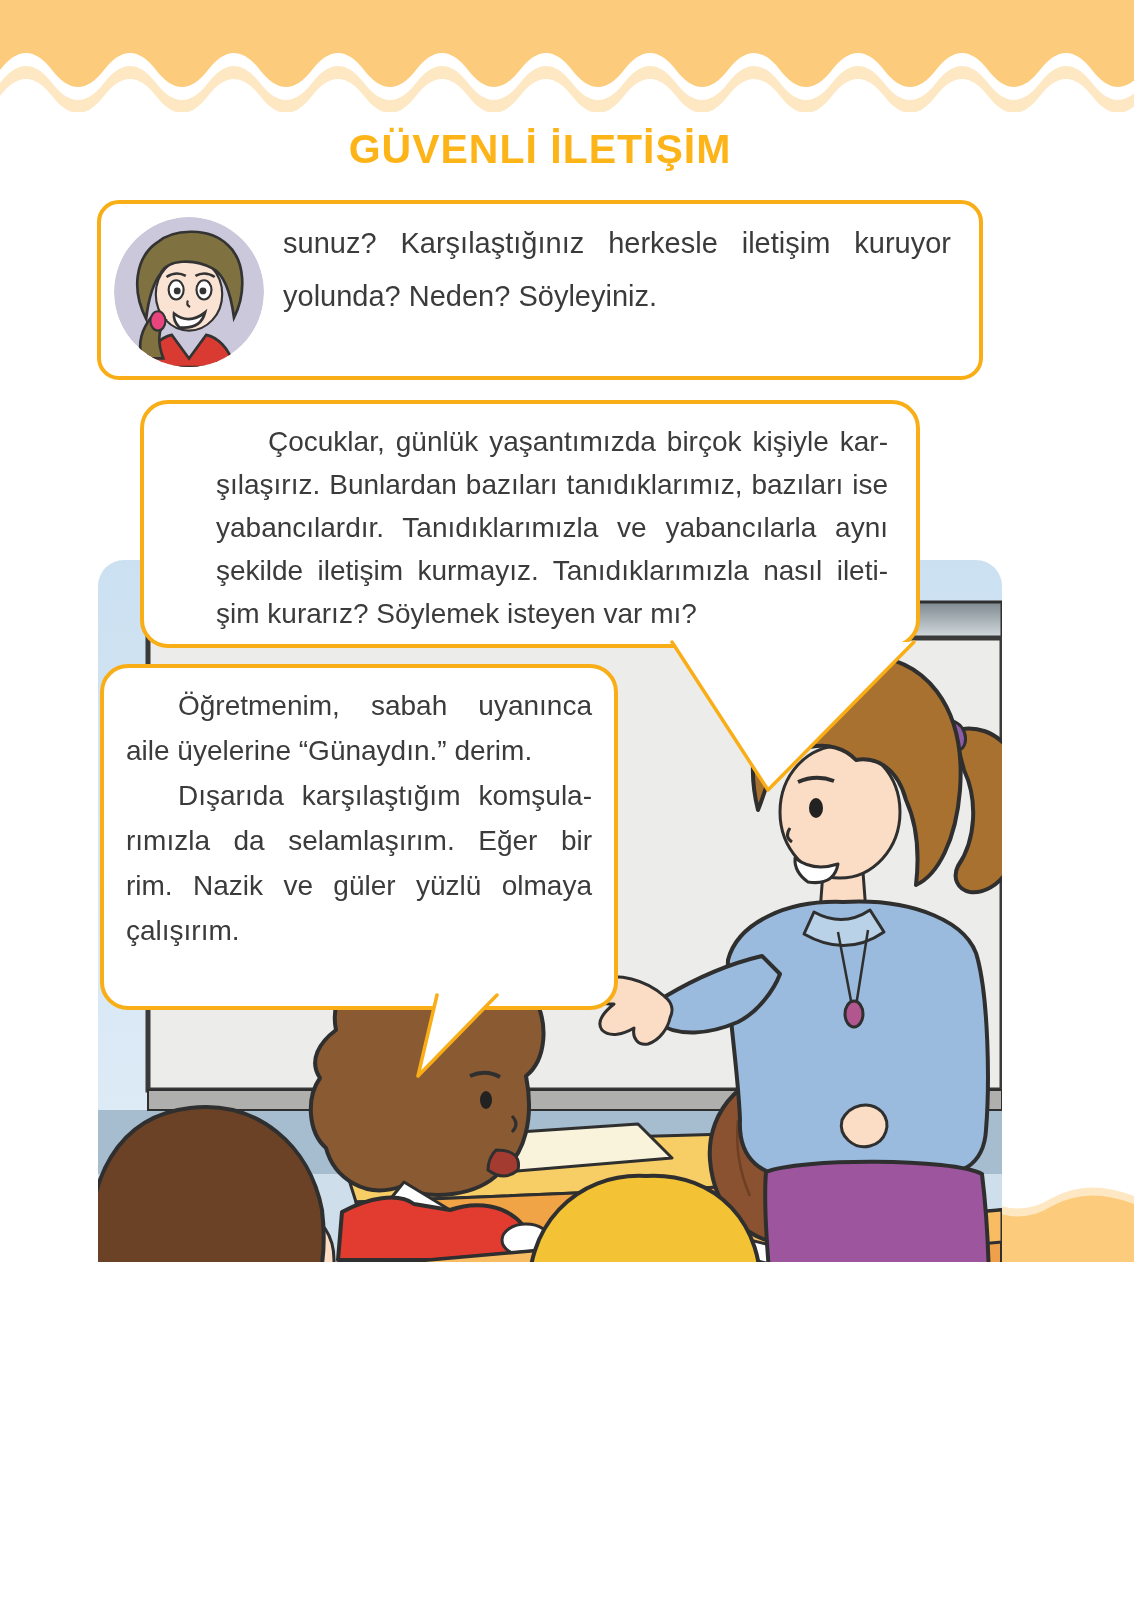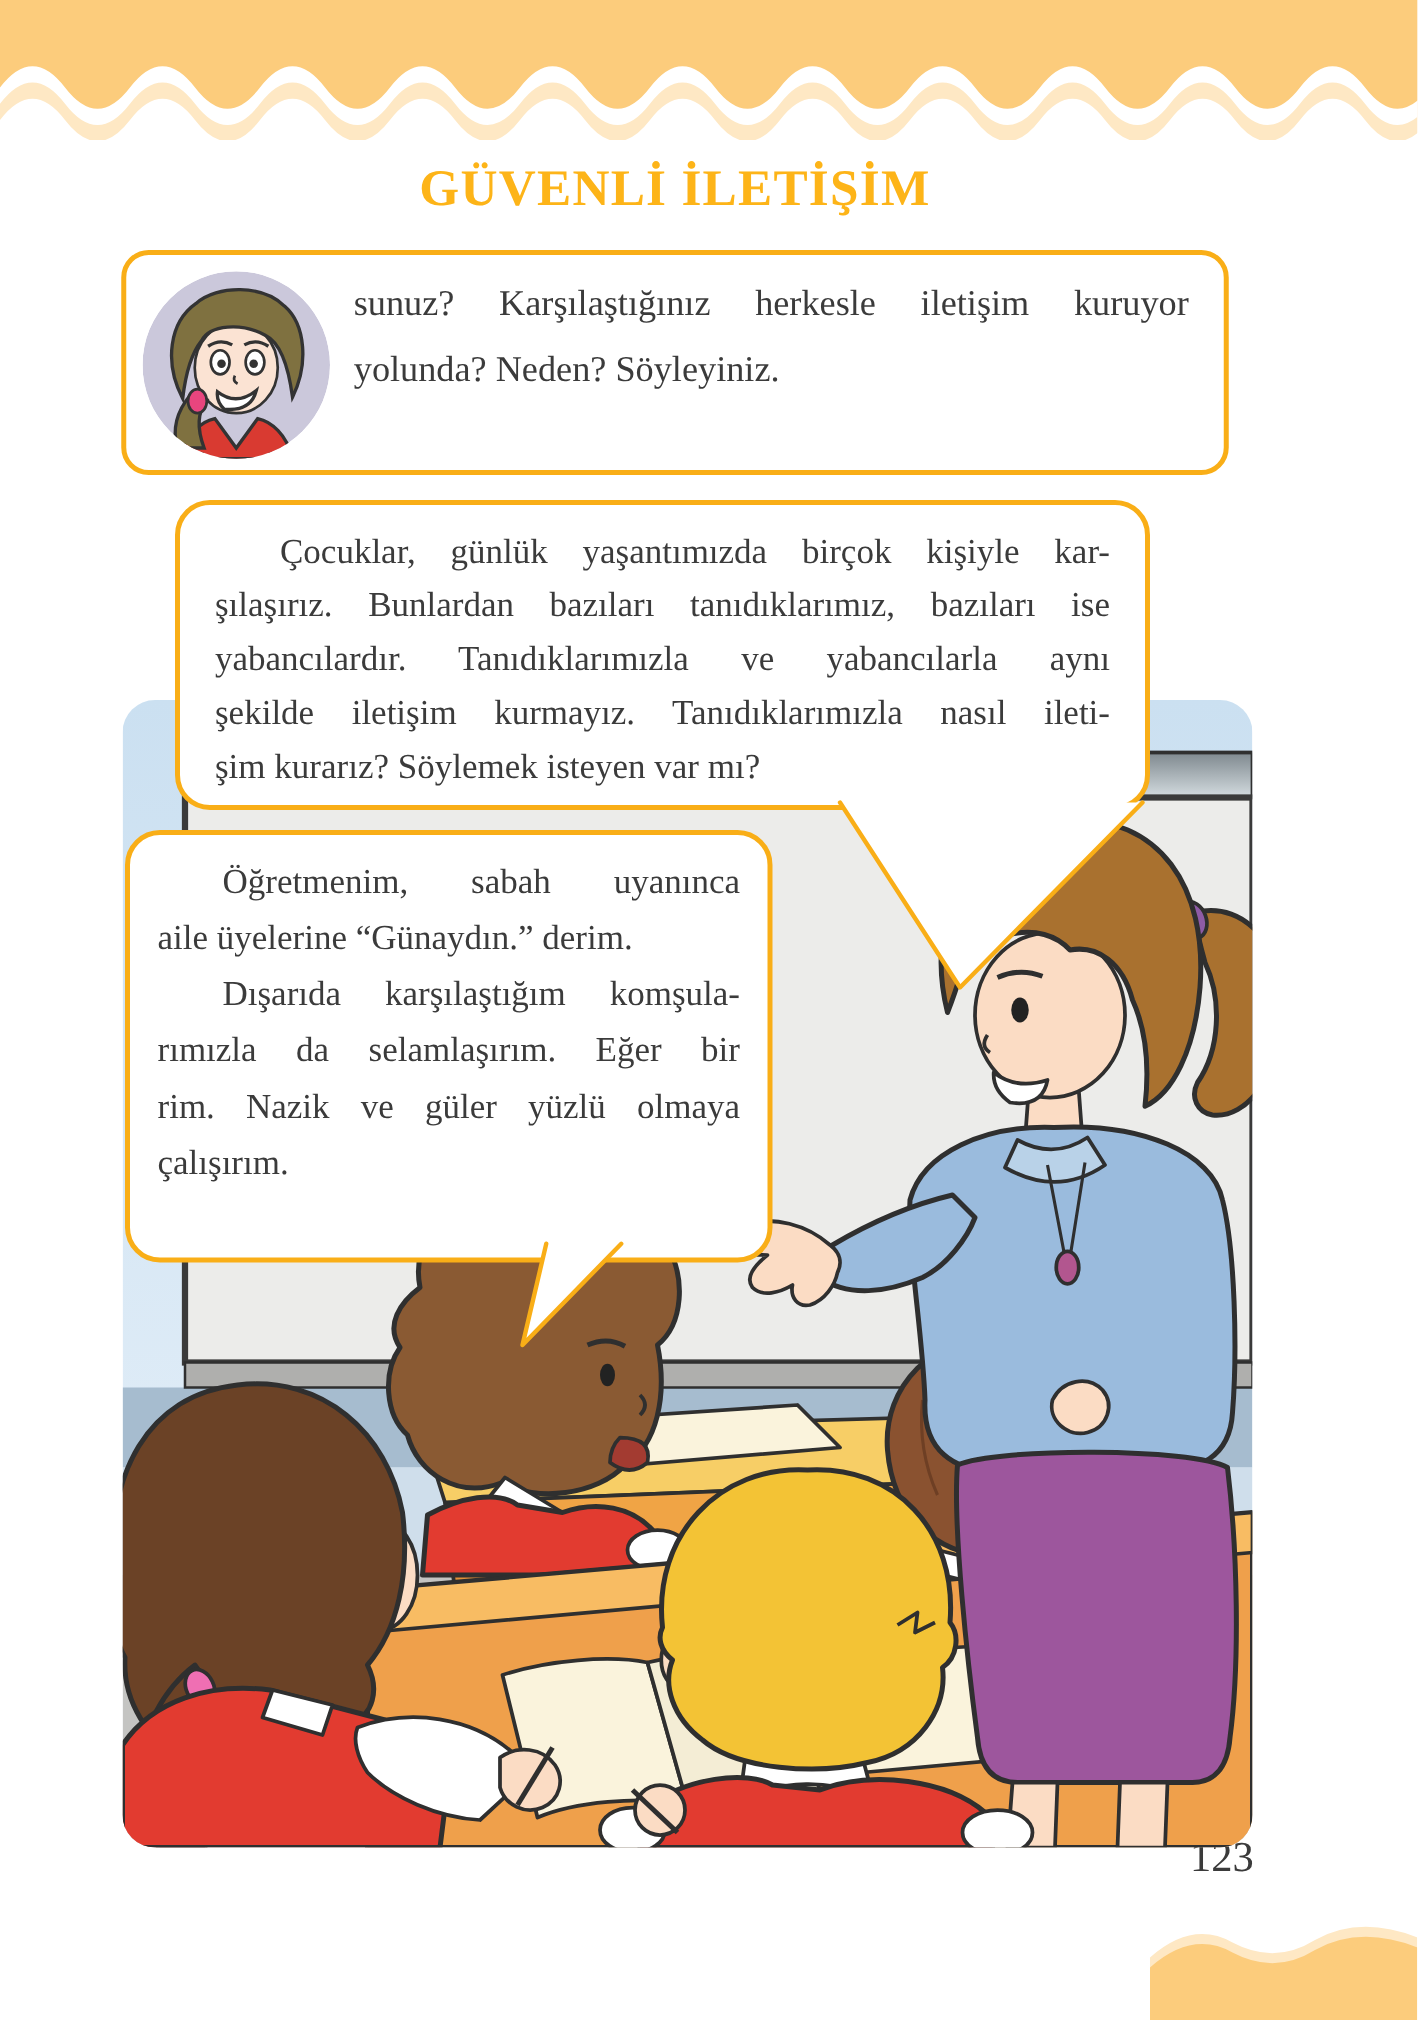--- a/index.html
+++ b/index.html
@@ -1,35 +1,35 @@
 <!DOCTYPE html>
 <html style="--header-band: #FCCC7C; --header-stripe-light: #FEE8C4; --title: #FDB418; --box-border: #F9AE17; --text: #3B3B3B; --avatar-bg: #CBC8DB; --wall-blue: #CFE3F3; --whiteboard: #ECECEA; --desk-orange: #EFA04B; --desk-top: #F8BC63; --vest-red: #E23B30; --blouse-blue: #9ABBDD; --skirt-purple: #9D569D; --skin: #FBDCC4; --blonde-hair: #F3C335; --brown-hair: #8A5A33; --dark-hair: #6B4226; --teacher-hair: #A9712F;"><head>
 <meta charset="utf-8">
 <style>
   :root{
     --header-band:#FCCC7C; --header-stripe-light:#FEE8C4; --title:#FDB418;
     --box-border:#F9AE17; --text:#3B3B3B; --avatar-bg:#CBC8DB;
   }
   html,body{margin:0;padding:0;background:#fff;}
-  #page{position:relative;width:1134px;height:1616px;background:#fff;overflow:hidden;
-        font-family:Liberation Serif, serif;color:var(--text);}
+  #page{position:relative;width:1134px;height:1262px;background:#fff;overflow:hidden;
+        font-family:Liberation Sans, sans-serif;color:var(--text);}
   
   #header-wave{position:absolute;left:0;top:0;width:1134px;height:112px;}
   
   #title{position:absolute;left:0;top:126px;width:1080px;text-align:center;
          font-size:41px;font-weight:bold;letter-spacing:1px;color:var(--title);}
   
   .obox{position:absolute;background:#fff;border:4px solid var(--box-border);box-sizing:border-box;}
   #question-box{left:97px;top:200px;width:886px;height:180px;border-radius:22px;z-index:2;}
   #avatar-wrap{position:absolute;left:13px;top:13px;width:150px;height:150px;}
   #qtext{position:absolute;left:182px;top:13px;right:28px;}
   .qline{font-size:29px;line-height:53px;}
   #teacher-bubble{left:140px;top:400px;width:780px;height:248px;border-radius:28px;z-index:2;
                   padding:16px 28px 0 28px;}
-  .tline{font-size:28px;line-height:43px;}
+  .tline{font-size:28px;line-height:43px;margin-left:44px;}
   #student-bubble{left:100px;top:664px;width:518px;height:346px;border-radius:28px;z-index:2;
                   padding:15px 22px 0 22px;}
   .sline{font-size:28px;line-height:45px;}
   .jfy{text-align:justify;text-align-last:justify;}
   .jlast{text-align:left;}
   .ind{padding-left:52px;}
   
   #illustration{position:absolute;left:98px;top:560px;width:904px;height:918px;
                 border-radius:26px;overflow:hidden;z-index:1;}
   

